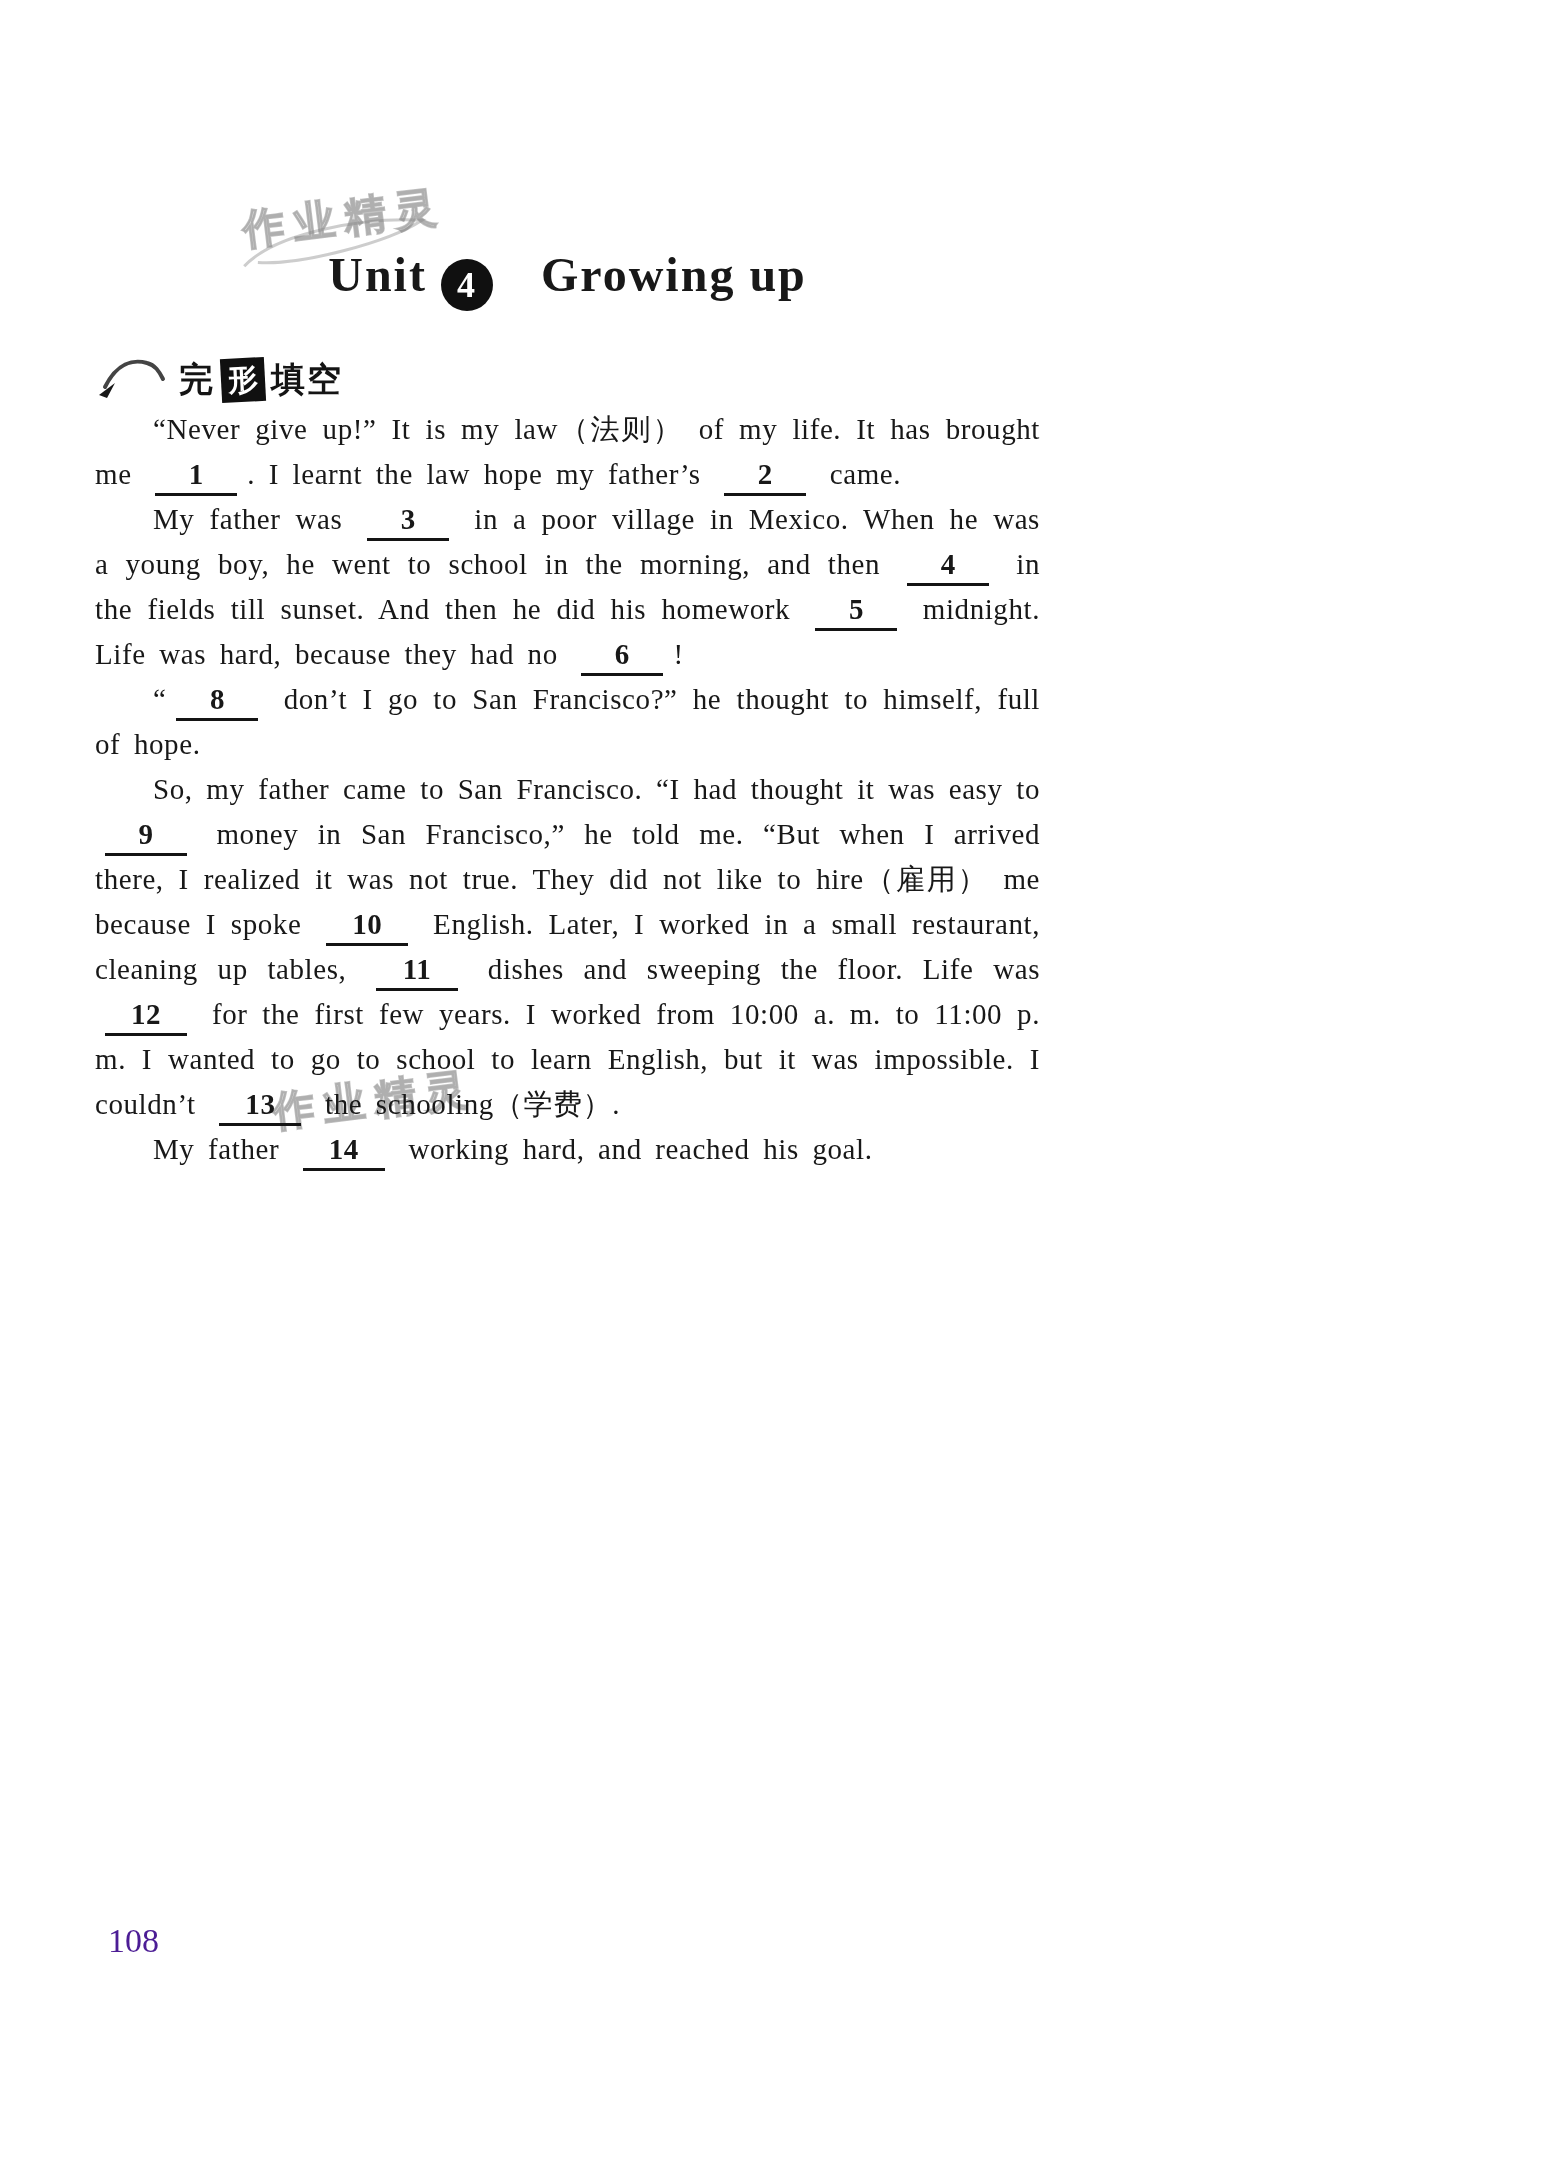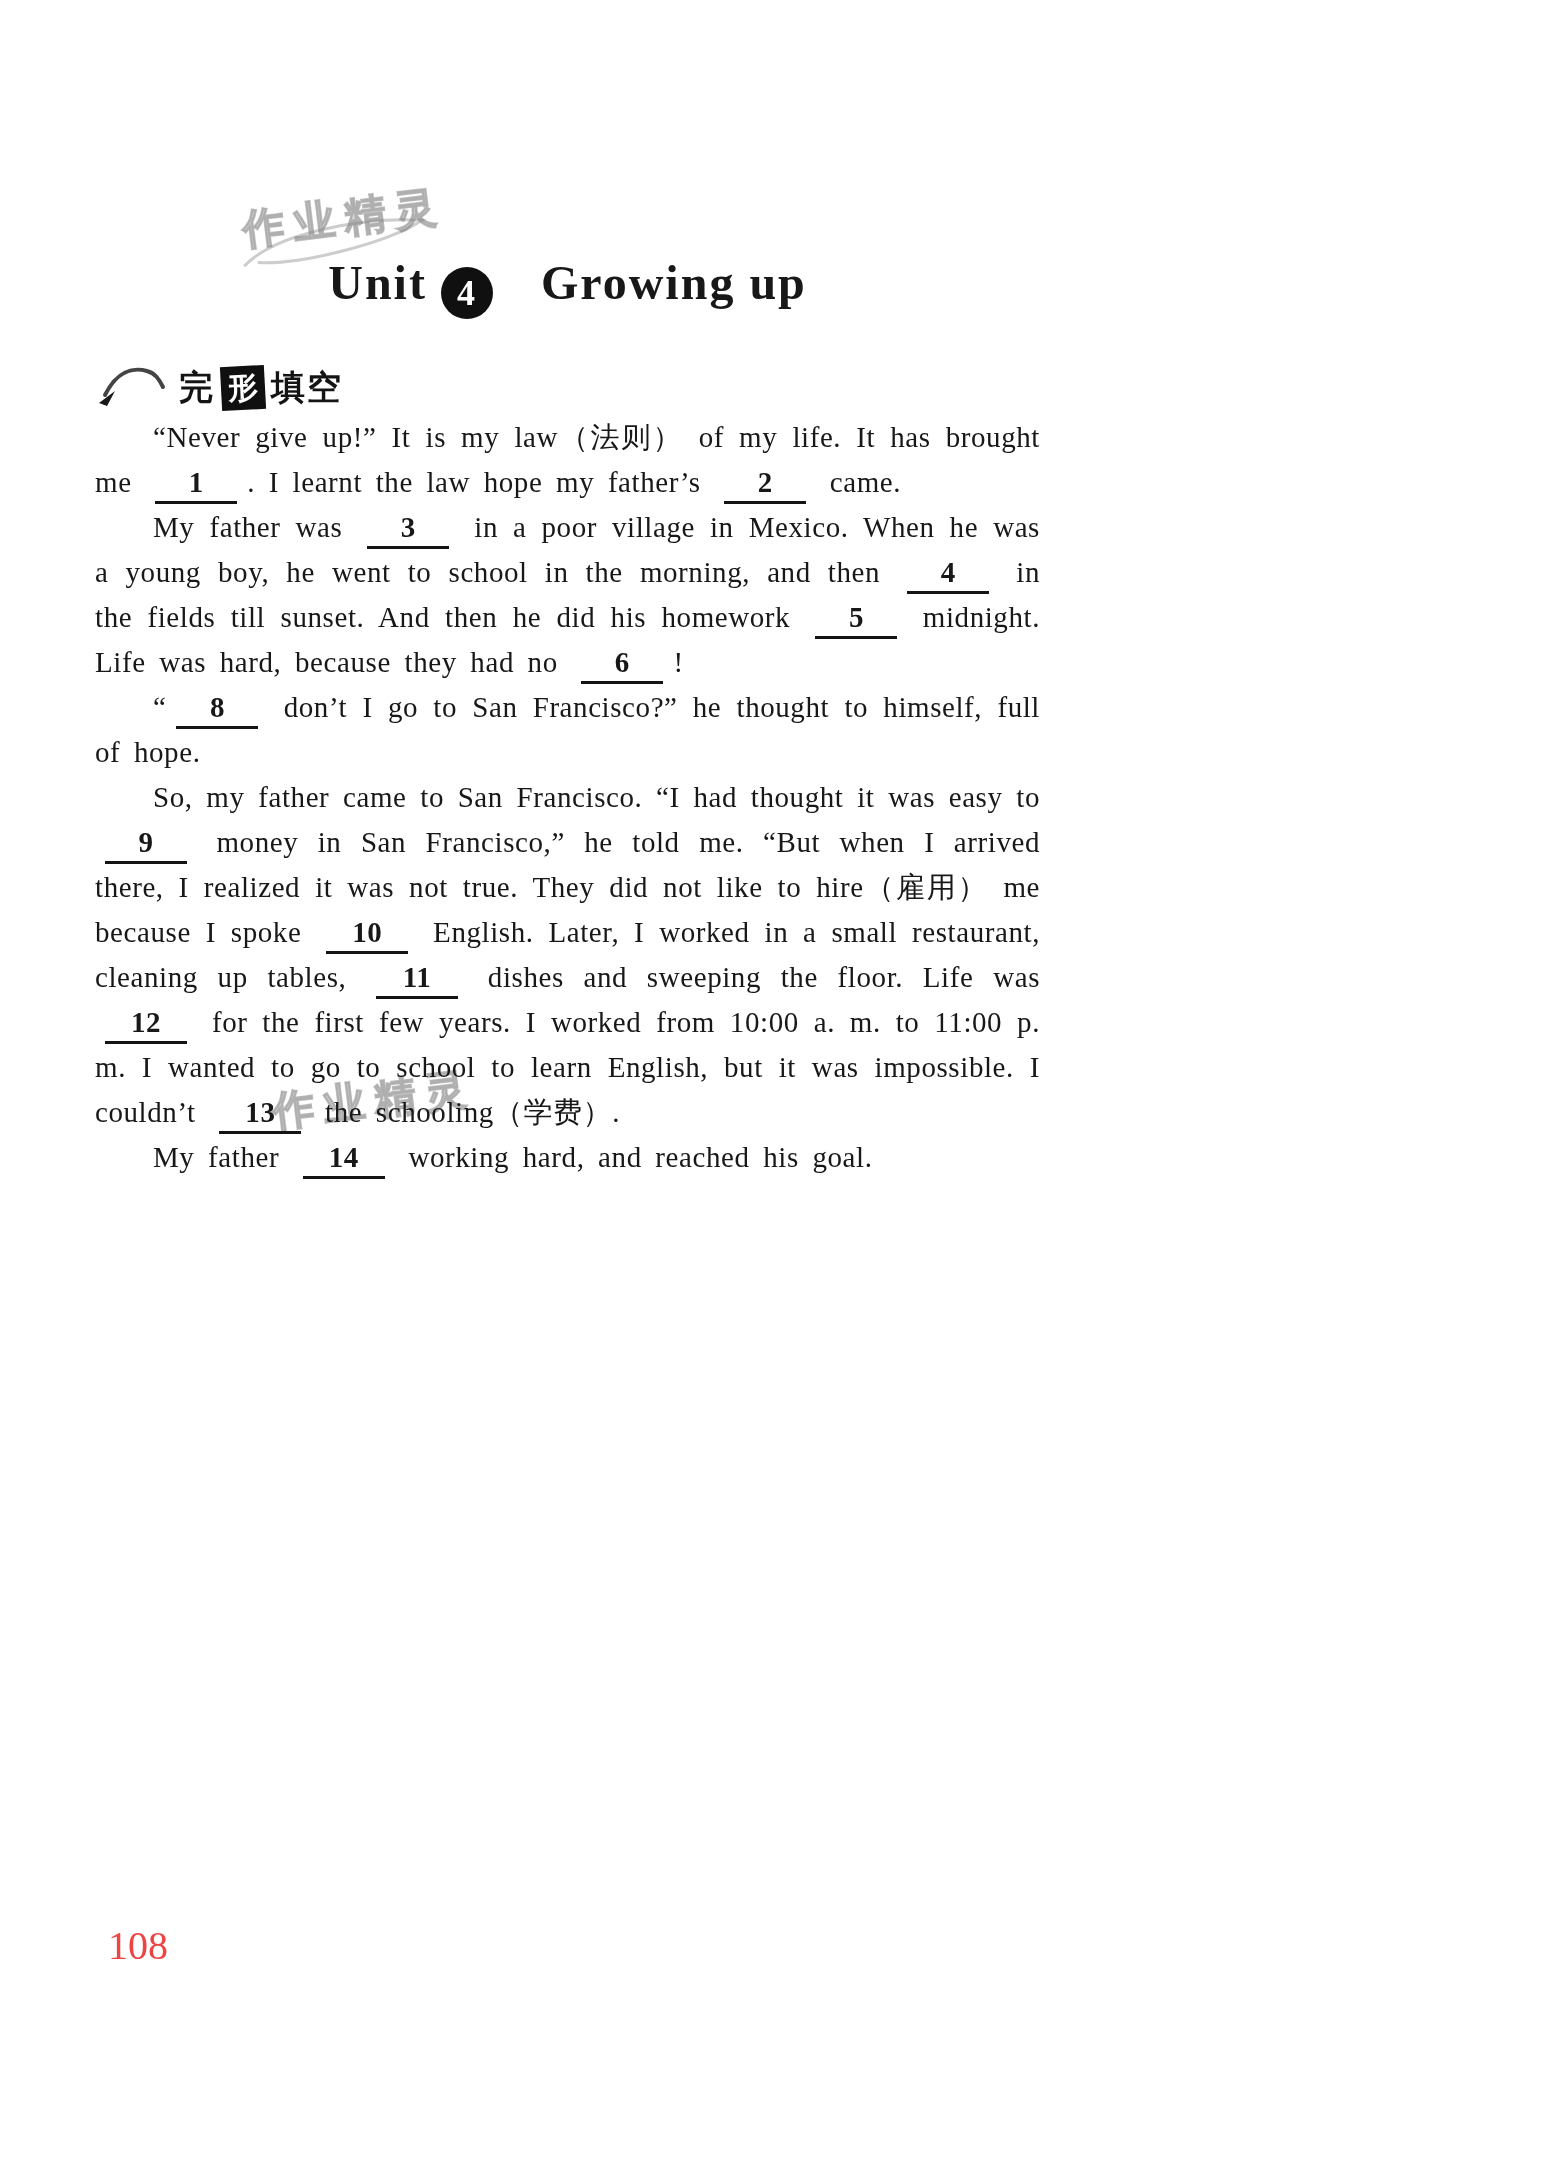--- a/index.html
+++ b/index.html
@@ -31,21 +31,21 @@
 
   .content {
     position: absolute;
     left: 95px;
     top: 0;
     width: 945px;
     padding-top: 246px;
   }
 
   .unit-line {
-    margin: 8px;
+    margin: 0;
     text-align: center;
     font-size: 48px;
     font-weight: 700;
     letter-spacing: 2px;
     line-height: 58px;
     white-space: nowrap;
   }
   .unit-circle {
     display: inline-block;
     width: 52px;
@@ -113,22 +113,22 @@
     line-height: 38px;
     border-bottom: 3px solid #141414;
     text-indent: 0;
   }
   .blank-num { font-weight: 700; }
 
   .page-number {
     position: absolute;
     left: 108px;
     top: 1922px;
-    font-size: 40px;
-    color: #ef4444;
+    font-size: 34px;
+    color: #4c1d95;
   }
 </style>
 </head>
 <body>
 
 <div class="page">
 
   <div class="watermark wm-top">作业精灵</div>
   <svg class="wm-swirl" width="230" height="56" viewBox="0 0 230 56">
     <path d="M14 40 C 50 10, 140 6, 196 16 C 160 34, 70 46, 28 38" fill="none" stroke="rgba(130,130,130,0.4)" stroke-width="3"></path>

